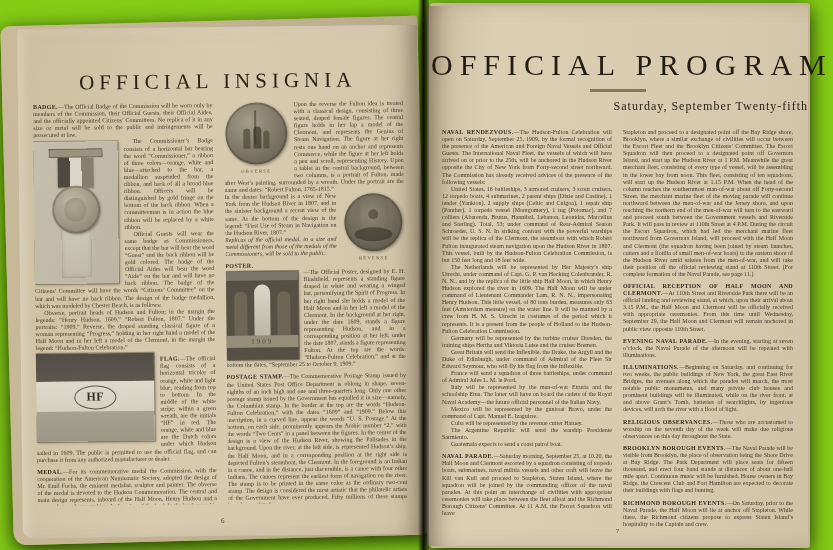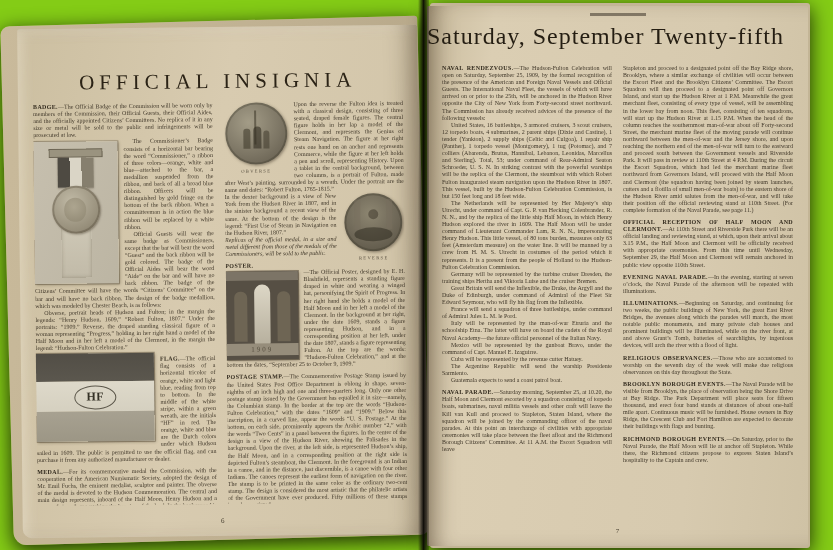--- a/index.html
+++ b/index.html
@@ -11,21 +11,21 @@
   .stack-right{position:absolute;left:430px;top:3px;width:380px;height:545px;background:#c3b596;border-radius:3px;box-shadow:0 5px 20px rgba(0,0,0,.8);}
 
   .page{position:absolute;color:#41382a;}
   .page-left{left:20px;top:27px;width:400px;height:509px;transform:rotate(-0.65deg);background:linear-gradient(100deg,#ccbfa1 0%,#d8cbb0 45%,#d1c4a8 100%);border-radius:2px 2px 6px 9px;box-shadow:inset -20px 0 26px -16px rgba(55,40,22,.6),inset 5px 3px 12px rgba(255,250,235,.3);}
   .page-right{left:427px;top:6px;width:381px;height:540px;background:linear-gradient(95deg,#cabc9e 0%,#dbceb3 16%,#d7caaf 70%,#cfc2a5 100%);border-radius:2px;box-shadow:inset 18px 0 26px -15px rgba(55,40,22,.65);}
   .gutter{position:absolute;left:418px;top:0;width:11px;height:550px;background:linear-gradient(90deg,rgba(15,10,5,0),rgba(8,6,3,.92) 50%,rgba(15,10,5,.25));}
 
   .lp-title{margin:42px 8px 8px;text-align:center;font-size:21px;font-weight:400;letter-spacing:5px;color:#2b2316;white-space:nowrap;}
   .rp-title{margin:42px 4px 0;text-align:center;font-size:30px;font-weight:400;letter-spacing:7px;color:#241d12;white-space:nowrap;}
   .rp-rule{width:56px;height:3px;background:#554c3e;opacity:.65;margin:7px auto 7px;}
-  .rp-subtitle{text-align:left;font-size:24px;font-weight:400;letter-spacing:1px;color:#241d12;margin:0 0 15px;white-space:nowrap;}
+  .rp-subtitle{text-align:right;font-size:12px;font-weight:400;letter-spacing:1px;color:#241d12;margin:0 0 15px;white-space:nowrap;}
 
   .cols{display:flex;gap:11px;padding:0 15px;margin-top:8px;}
   .col{flex:1;overflow:hidden;text-align:justify;font-size:6px;line-height:7.1px;color:#41382a;}
   .page-left .col{height:402px;}
   .page-right .col{height:401px;}
 
   p{margin:0;text-indent:9px;}
   p.noindent{text-indent:0;}
   .lead{font-weight:700;letter-spacing:.35px;color:#332b1e;}
   .sp{margin-top:5px;}
@@ -62,21 +62,21 @@
   .m-group{position:absolute;left:10px;bottom:10px;width:38px;height:14px;border-radius:50%;background:rgba(48,43,32,.55);}
   .m-head{position:absolute;left:24px;top:16px;width:10px;height:10px;border-radius:50%;background:rgba(48,43,32,.45);}
   .medal-caption{font-size:4.6px;letter-spacing:1.3px;color:#5a5142;margin-top:2.5px;}
 
   
   .fig-poster{float:left;width:72px;height:88px;margin:2px 6px 1px 0;background:#564f44;position:relative;box-shadow:0 0 0 1px rgba(60,50,35,.5),1px 1px 3px rgba(60,50,35,.45);overflow:hidden;}
   .poster-top{position:absolute;top:0;left:0;right:0;height:9px;background:#7c7466;}
   .poster-figL{position:absolute;left:8px;top:20px;width:13px;height:50px;border-radius:6px 6px 0 0;background:#6e6554;}
   .poster-figR{position:absolute;right:8px;top:20px;width:13px;height:50px;border-radius:6px 6px 0 0;background:#6e6554;}
   .poster-figC{position:absolute;left:28px;top:13px;width:16px;height:60px;border-radius:8px 8px 2px 2px;background:linear-gradient(#ddd7c6,#b7b09e);}
-  .poster-bottom{position:absolute;bottom:4px;left:0;right:0;height:12px;background:#968d7b;text-align:center;font-size:7px;letter-spacing:2px;line-height:12px;color:#554d3e;}
+  .poster-bottom{position:absolute;bottom:12px;left:0;right:0;height:12px;background:#968d7b;text-align:center;font-size:7px;letter-spacing:2px;line-height:12px;color:#554d3e;}
 </style>
 </head>
 <body>
 
 <div class="scene">
   <div class="stack-left"></div>
   <div class="stack-right"></div>
 
   <div class="page page-left">
     <h1 class="lp-title">OFFICIAL INSIGNIA</h1>
@@ -140,20 +140,21 @@
         </figure>
         <p class="noindent">—The Official Poster, designed by E. H. Blashfield, represents a standing figure draped in white and wearing a winged hat, personifying the Spirit of Progress. In her right hand she holds a model of the Half Moon and in her left a model of the Clermont. In the background at her right, under the date 1609, stands a figure representing Hudson, and in a corresponding position at her left, under the date 1807, stands a figure representing Fulton. At the top are the words: “Hudson-Fulton Celebration,” and at the bottom the dates, “September 25 to October 9, 1909.”</p>
 
         <p class="noindent sp"><b class="lead">POSTAGE STAMP.</b><span>—The Commemorative Postage Stamp issued by the United States Post Office Department is oblong in shape, seven-eighths of an inch high and one and three-quarters long. Only one other postage stamp issued by the Government has equalled it in size—namely, the Columbian stamp. In the border at the top are the words “Hudson-Fulton Celebration,” with the dates “1609” and “1909.” Below this inscription, in a curved line, appear the words “U. S. Postage.” At the bottom, on each side, prominently appears the Arabic number “2,” with the words “Two Cents” in a panel between the figures. In the center of the design is a view of the Hudson River, showing the Palisades in the background. Upon the river, at the left side, is represented Hudson’s ship, the Half Moon, and in a corresponding position at the right side is depicted Fulton’s steamboat, the Clermont. In the foreground is an Indian in a canoe, and in the distance, just discernible, is a canoe with four other Indians. The canoes represent the earliest form of navigation on the river. The stamp is to be printed in the same color as the ordinary two-cent stamp. The design is considered the most artistic that the philatelic artists of the Government have ever produced. Fifty millions of these stamps have been printed.</span></p>
       </div>
     </div>
     <div class="pageno">6</div>
   </div>
 
   <div class="page page-right">
+    <h1 class="rp-title">OFFICIAL PROGRAM</h1>
     <div class="rp-rule"></div>
     <h2 class="rp-subtitle">Saturday, September Twenty-fifth</h2>
 
     <div class="cols">
       <div class="col">
         <p class="noindent"><b class="lead">NAVAL RENDEZVOUS.</b><span>—The Hudson-Fulton Celebration will open on Saturday, September 25, 1909, by the formal recognition of the presence of the American and Foreign Naval Vessels and Official Guests. The International Naval Fleet, the vessels of which will have arrived on or prior to the 25th, will be anchored in the Hudson River opposite the City of New York from Forty-second street northward. The Commission has already received advices of the presence of the following vessels:</span></p>
         <p>United States, 16 battleships, 3 armored cruisers, 3 scout cruisers, 12 torpedo boats, 4 submarines, 2 parent ships (Dixie and Castine), 1 tender (Yankton), 2 supply ships (Celtic and Culgoa), 1 repair ship (Panther), 1 torpedo vessel (Montgomery), 1 tug (Potomac), and 7 colliers (Abarenda, Brutus, Hannibal, Lebanon, Leonidas, Marcellus and Sterling). Total, 53; under command of Rear-Admiral Seaton Schroeder, U. S. N. In striking contrast with the powerful warships will be the replica of the Clermont, the steamboat with which Robert Fulton inaugurated steam navigation upon the Hudson River in 1807. This vessel, built by the Hudson-Fulton Celebration Commission, is but 150 feet long and 18 feet wide.</p>
         <p>The Netherlands will be represented by Her Majesty’s ship Utrecht, under command of Capt. G. P. van Hecking Colenbrander, R. N. N., and by the replica of the little ship Half Moon, in which Henry Hudson explored the river in 1609. The Half Moon will be under command of Lieutenant Commander Lam, R. N. N., impersonating Henry Hudson. This little vessel, of 80 tons burden, measures only 63 feet (Amsterdam measure) on the water line. It will be manned by a crew from H. M. S. Utrecht in costumes of the period which it represents. It is a present from the people of Holland to the Hudson-Fulton Celebration Commission.</p>
         <p>Germany will be represented by the turbine cruiser Dresden, the training ships Hertha and Viktoria Luise and the cruiser Bremen.</p>
         <p>Great Britain will send the Inflexible, the Drake, the Argyll and the Duke of Edinburgh, under command of Admiral of the Fleet Sir Edward Seymour, who will fly his flag from the Inflexible.</p>

